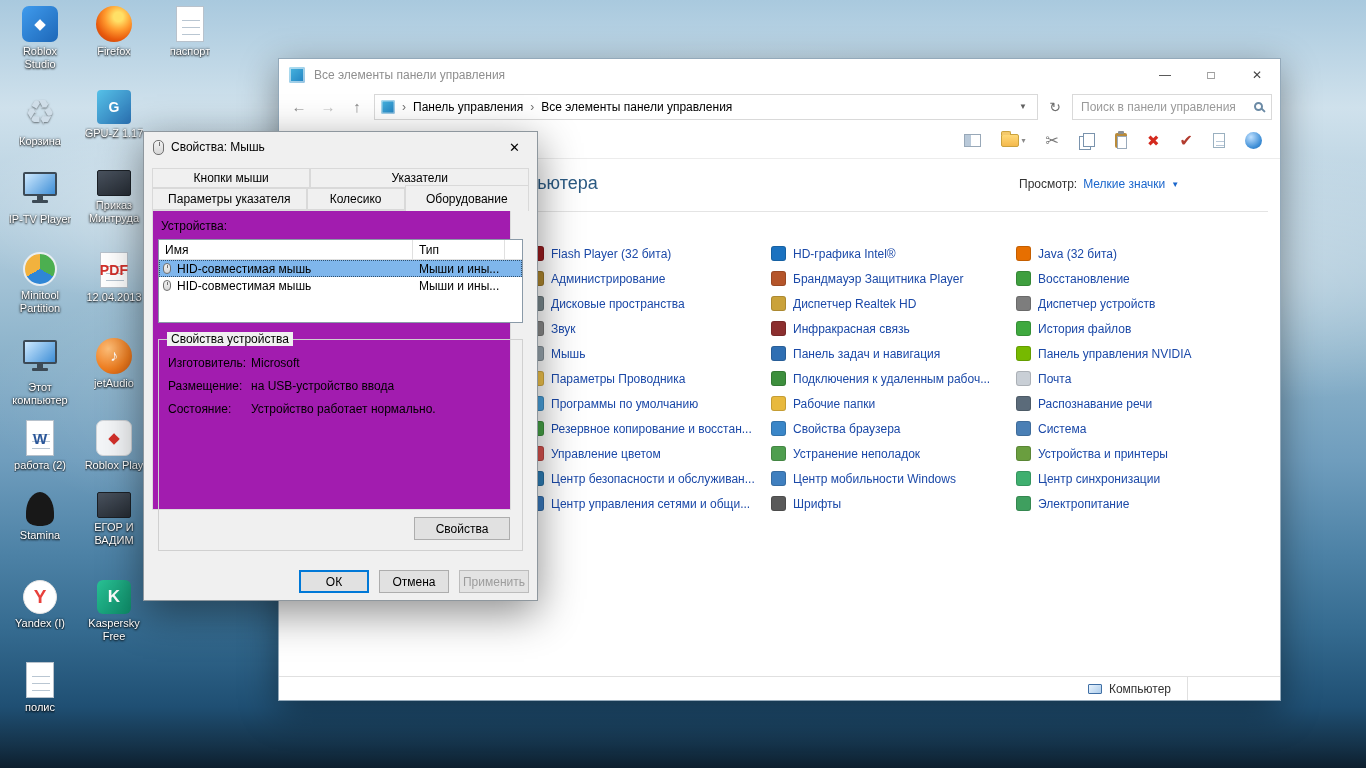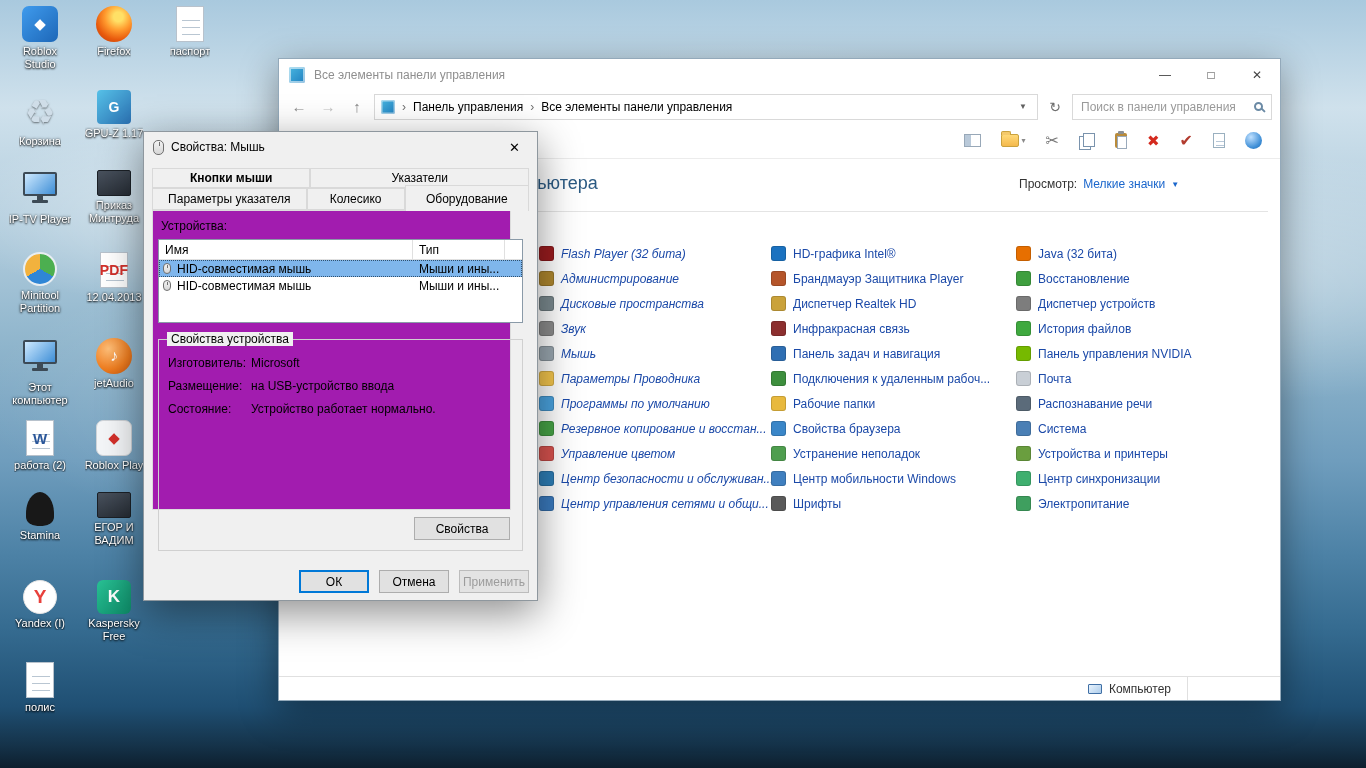--- a/index.html
+++ b/index.html
@@ -88,21 +88,21 @@
     background-size:8px 9px;background-position:2px 4px;background-repeat:no-repeat;}
   .i-help{width:17px;height:17px;border-radius:50%;background:radial-gradient(circle at 35% 30%,#bfe0ff,#3e8ed6 65%,#1f6ab0);}
   .content{position:relative;flex:1;background:#fff;}
   .heading{position:absolute;left:20px;top:14px;font-size:18px;color:#2b5a83;white-space:nowrap;}
   .view-sel{position:absolute;left:740px;top:18px;display:flex;align-items:center;gap:6px;text-align:center;}
   .view-label{color:#333;}
   .view-value{color:#1a66cc;}
   .view-caret{color:#1a66cc;font-size:8px;}
   .rule{position:absolute;left:10px;right:12px;top:52px;border-top:1px solid #e4e4e4;}
   .items-col{position:absolute;top:82px;display:flex;flex-direction:column;}
-  .col1{left:260px;font-style:italic;} .col2{left:492px;} .col3{left:737px;}
+  .col1{left:250px;} .col2{left:492px;} .col3{left:737px;}
   .cp-item{height:25px;display:flex;align-items:center;gap:7px;cursor:default;}
   .cp-ic{width:15px;height:15px;border-radius:3px;flex:none;box-shadow:inset 0 0 0 1px rgba(0,0,0,.15);}
   .cp-label{color:#1b49a8;font-size:12px;white-space:nowrap;}
   .statusbar{height:24px;border-top:1px solid #e0e0e0;display:flex;align-items:center;background:#fff;flex:none;}
   .status-div{width:1px;height:100%;background:#e0e0e0;}
   .status-item{display:flex;align-items:center;gap:7px;padding:0 16px;height:100%;}
   .status-item{margin-left:auto;}
   .i-computer{width:14px;height:10px;border:1px solid #3f6fa5;background:linear-gradient(135deg,#e8f3fd,#aecdeb);border-radius:1px;}
   .status-spacer{width:92px;height:100%;}
   .status-text{color:#333;}
@@ -113,21 +113,21 @@
   .i-mouse{width:11px;height:15px;border:1.5px solid #707070;border-radius:5px;background:linear-gradient(#f4f4f4,#d6d6d6);position:relative;flex:none;}
   .i-mouse::after{content:"";position:absolute;left:50%;top:1px;width:1px;height:4px;background:#707070;}
   .i-mouse.small{width:8px;height:11px;border-radius:4px;}
   .i-mouse.small::after{height:3px;}
   .dlg-title{margin-left:7px;color:#000;}
   .dlg-close{margin-left:auto;width:45px;height:100%;display:flex;align-items:center;justify-content:center;font-size:13px;color:#000;}
   .tabs{position:absolute;left:8px;right:8px;top:36px;}
   .tabs-row{display:flex;}
   .tab{border:1px solid #d9d9d9;background:#f0f0f0;display:flex;align-items:center;justify-content:center;
     font-size:12px;padding:0 4px;height:20px;white-space:nowrap;position:relative;}
-  .tabs-row1 .t0{flex:0 0 42%;font-weight:bold;} .tabs-row1 .t1{flex:0 0 58%;}
+  .tabs-row1 .t0{flex:0 0 42%;} .tabs-row1 .t1{flex:0 0 58%;}
   .tabs-row2 .t0{flex:0 0 41%;} .tabs-row2 .t1{flex:0 0 26%;} .tabs-row2 .t2{flex:0 0 33%;}
   .tabs-row2 .tab{height:22px;}
   .tab.active{height:26px;margin-top:-3px;border-bottom:0;z-index:5;background:#f0f0f0;}
   .dlg-page{position:absolute;left:8px;right:26px;top:78px;height:300px;border:1px solid #dcdcdc;background:#a21caf;}
   .lbl-devices{position:absolute;left:8px;top:8px;}
   .devlist{position:absolute;left:5px;top:28px;width:365px;height:84px;background:#fff;border:1px solid #8a9aa8;overflow:hidden;}
   .dev-head{display:flex;height:20px;border-bottom:1px solid #e0e0e0;background:#fff;}
   .hcol{display:flex;align-items:center;padding:0 6px;border-right:1px solid #e0e0e0;color:#000;}
   .hcol.c-name{width:254px;} .hcol.c-type{width:92px;} .hcol.c-rest{flex:1;border-right:0;}
   .drow{height:17px;display:flex;align-items:center;}

